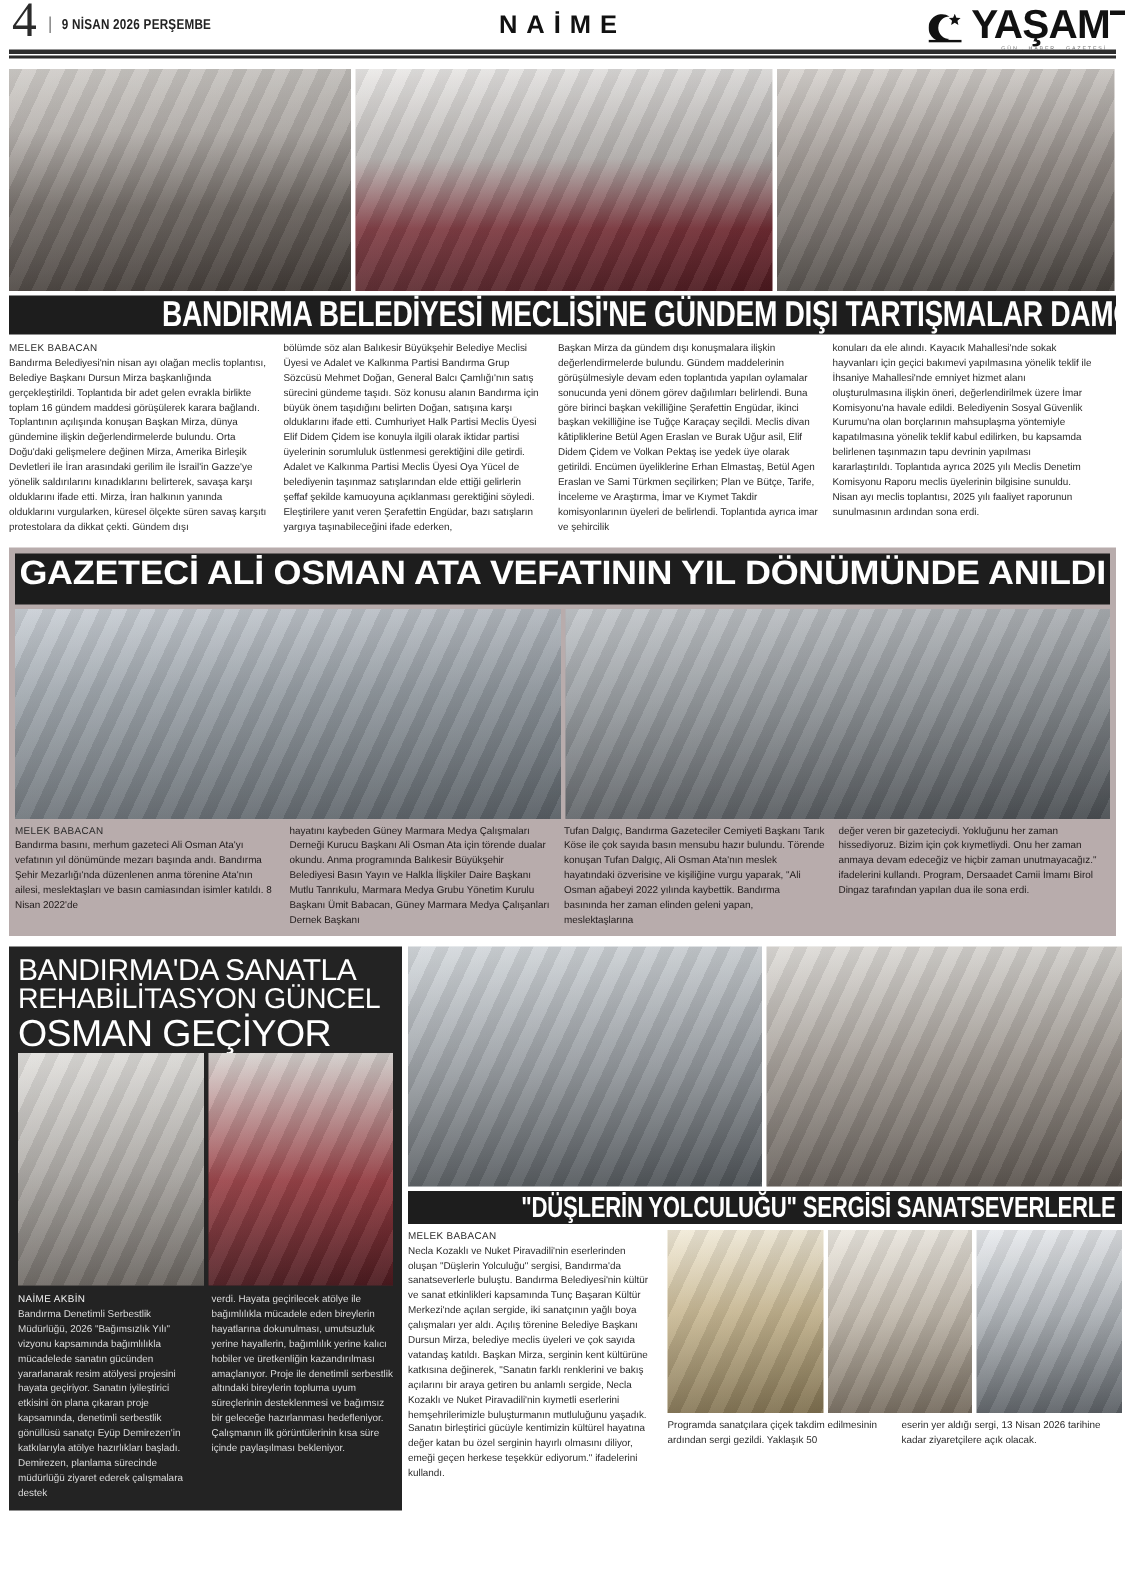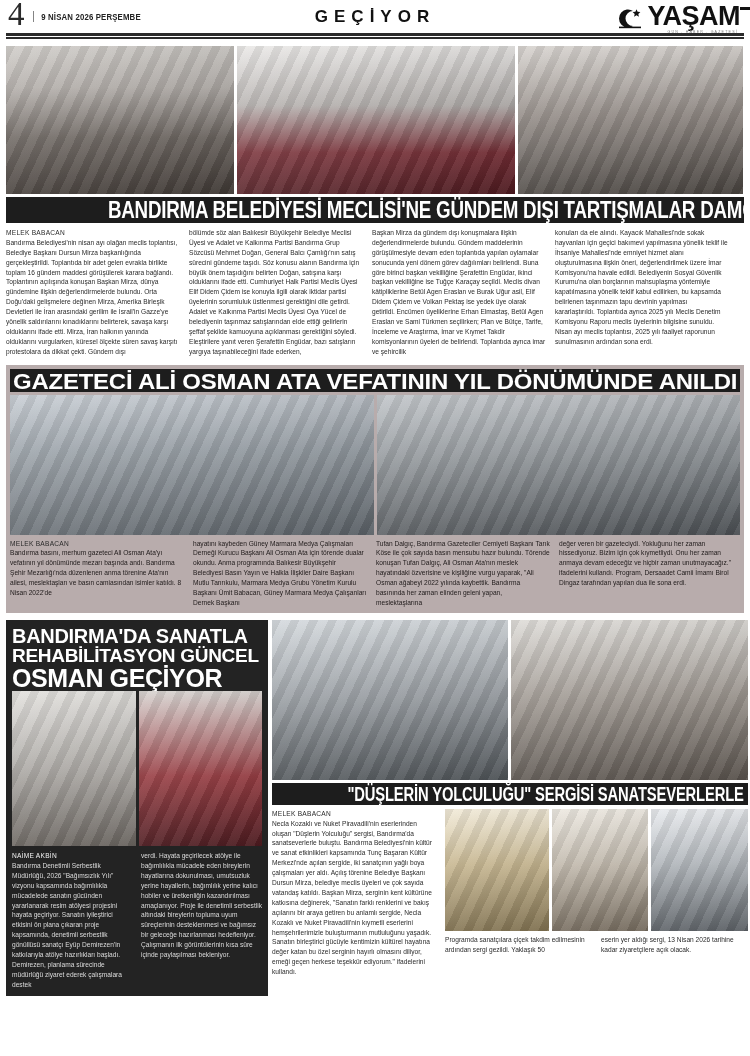--- a/index.html
+++ b/index.html
@@ -205,21 +205,21 @@
   .sec1-text .body-col { width: 174px; }
 
   
   .sec2 {
     margin-top: 8px;
     background: #b8acac;
     padding: 4px 4px 5px 4px;
     box-sizing: border-box;
   }
   .sec2-banner {
-    height: 23px;
+    height: 34px;
     line-height: 25px;
     font-size: 22.5px;
     letter-spacing: -0.2px;
   }
   .sec2-photos {
     display: flex;
     gap: 3px;
     margin-top: 3px;
   }
   .sec2-photos .photo:nth-child(1) { width: 365px; height: 140px; }
@@ -242,21 +242,21 @@
   
   .sec3 {
     width: 262px;
     background: #232323;
     color: #e9e9e9;
     box-sizing: border-box;
     padding: 6px 6px 6px 6px;
   }
   .sec3-title {
     color: #ffffff;
-    font-weight: 700;
+    font-weight: 400;
     line-height: 1.02;
     margin-bottom: 0;
   }
   .sec3-title .l1 { font-size: 20px; display: block; letter-spacing: -0.3px; }
   .sec3-title .l2 { font-size: 19px; display: block; letter-spacing: -0.3px; }
   .sec3-title .l3 { font-size: 25px; display: block; letter-spacing: -0.4px; }
 
   .sec3-photos { display: flex; gap: 3px; }
   .sec3-photos .photo:nth-child(1) { width: 124px; height: 155px; }
   .sec3-photos .photo:nth-child(2) { width: 123px; height: 155px; }
@@ -303,21 +303,21 @@
   .sec4-caps .body-col { width: 147px; }
 </style>
 </head>
 <body>
 
 <div class="page">
 
   <div class="masthead">
     <div class="page-number">4</div>
     <div class="masthead-date">9 NİSAN 2026 PERŞEMBE</div>
-    <div class="masthead-section">GEÇİYOR</div>
+    <div class="masthead-section">NAİME</div>
     <div class="masthead-logo">
       <span class="logo-mark">
         <svg width="26" height="22" viewBox="0 0 26 22">
           <path d="M14 4 A7.2 7.2 0 1 0 14 19 A9 9 0 1 1 14 4 Z" fill="#111"></path>
           <path d="M17.5 2.2 l1.1 2.6 2.8 .25 -2.1 1.85 .63 2.75 -2.43-1.5 -2.43 1.5 .63-2.75 -2.1-1.85 2.8-.25 z" fill="#111"></path>
           <rect x="0" y="19.6" width="22" height="1.6" fill="#111"></rect>
         </svg>
       </span>
       <span class="logo-word">YAŞAM</span>
       <span class="logo-tag">GÜN . HABER . GAZETESİ</span>

